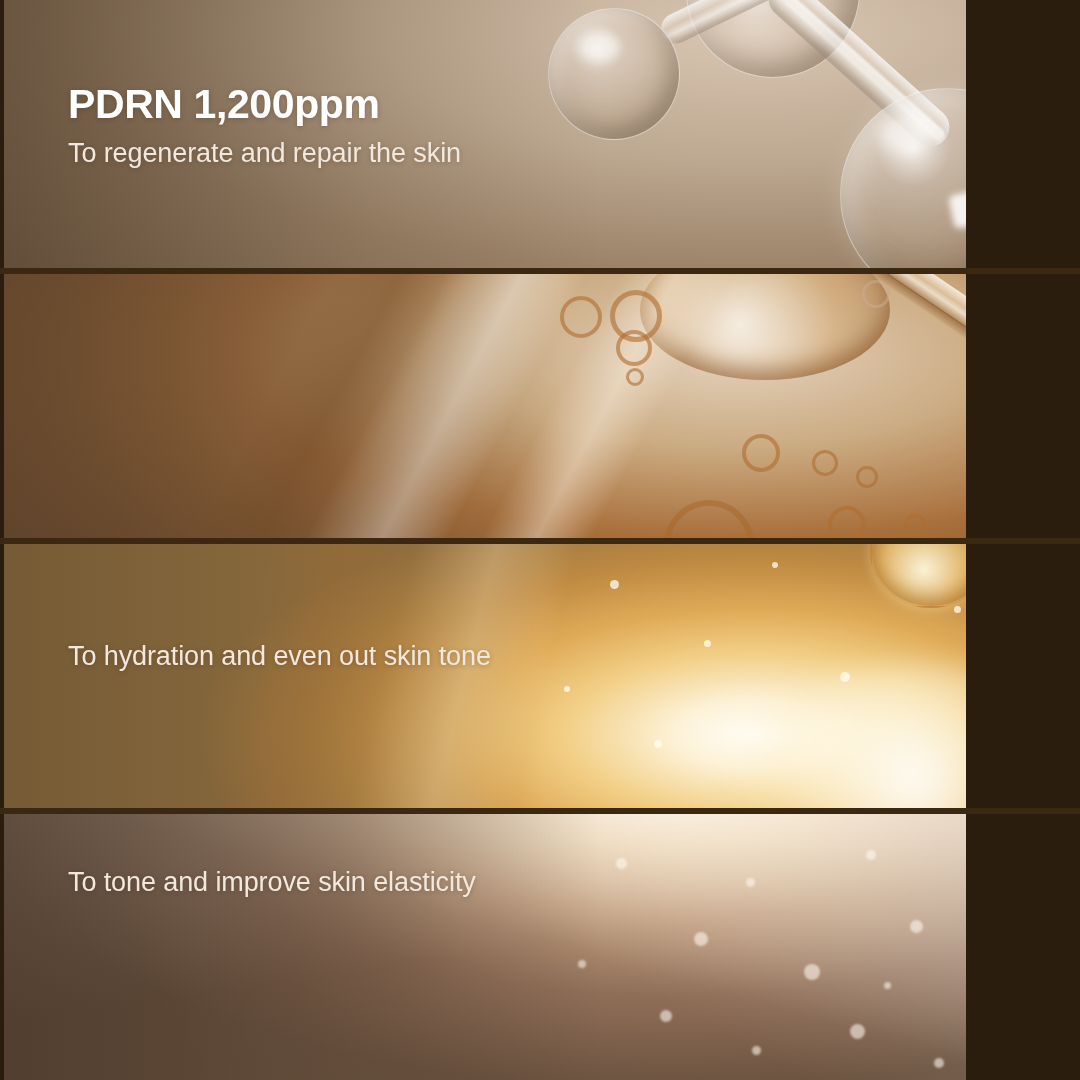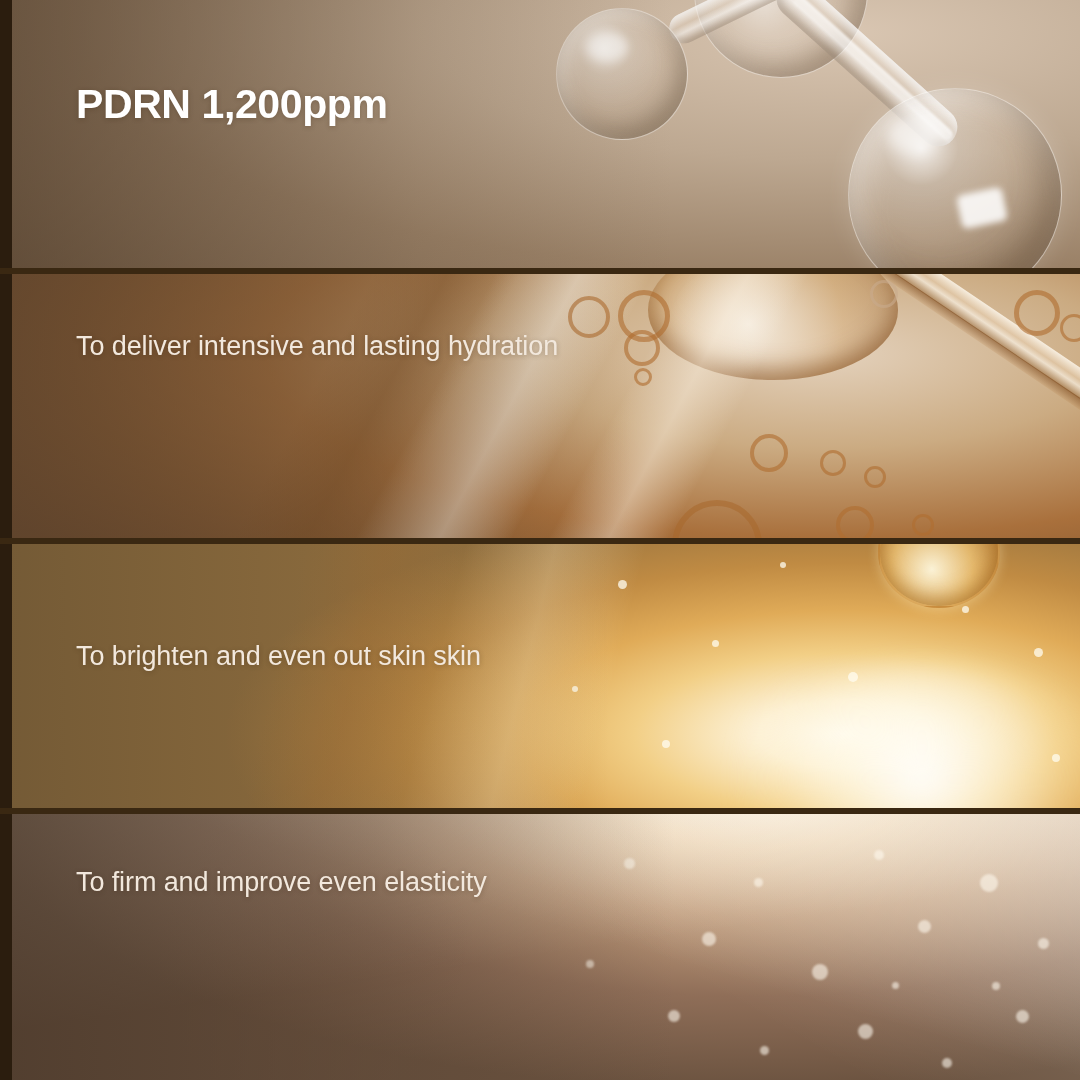--- a/index.html
+++ b/index.html
@@ -8,21 +8,21 @@
 
   .stage{
     position:relative;
     width:1080px;height:1080px;
     overflow:hidden;
     background:#2b1d0e;
   }
 
   .panel{
     position:absolute;
-    left:12px;width:1068px;
+    left:4px;width:962px;
     overflow:hidden;
   }
   .panel .bg{position:absolute;inset:0;}
   .panel .layer{position:absolute;inset:0;}
 
   .copy{
     position:absolute;
     left:64px;
     z-index:30;
     text-shadow:0 1px 5px rgba(60,40,20,.30);
@@ -265,20 +265,21 @@
       <div class="sphere s-top"></div>
       <div class="rod rod-a"></div>
       <div class="rod rod-b"></div>
       <div class="rod rod-c"></div>
       <div class="sphere s-mid"></div>
       <div class="sphere s-big"></div>
       <div class="layer vig"></div>
     </div>
     <div class="copy">
       <h2 class="title">PDRN 1,200ppm</h2>
+      <p class="subtitle">To regenerate and repair the skin</p>
     </div>
   </section>
 
   <div class="divider" style="top:268px"></div>
 
   <section class="panel" id="p2">
     <div class="bg">
       <div class="layer base"></div>
       <div class="blob"></div>
       <div class="rodx"></div>
@@ -293,21 +294,20 @@
       <div class="ring r7"></div>
       <div class="ring r8"></div>
       <div class="ring r9"></div>
       <div class="ring r10"></div>
       <div class="ring r11"></div>
       <div class="ring r12"></div>
       <div class="ring r13"></div>
       <div class="layer vig"></div>
     </div>
     <div class="copy">
-      <p class="subtitle">To deliver intensive and lasting hydration</p>
     </div>
   </section>
 
   <div class="divider" style="top:538px"></div>
 
   <section class="panel" id="p3">
     <div class="bg">
       <div class="layer base"></div>
       <div class="layer swirl"></div>
       <div class="glow"></div>
@@ -317,21 +317,21 @@
       <div class="spark k3"></div>
       <div class="spark k4"></div>
       <div class="spark k5"></div>
       <div class="spark k6"></div>
       <div class="spark k7"></div>
       <div class="spark k8"></div>
       <div class="spark k9"></div>
       <div class="layer vig"></div>
     </div>
     <div class="copy">
-      <p class="subtitle">To brighten and even out skin skin</p>
+      <p class="subtitle">To hydration and even out skin tone</p>
     </div>
   </section>
 
   <div class="divider" style="top:808px"></div>
 
   <section class="panel" id="p4">
     <div class="bg">
       <div class="layer base"></div>
       <div class="swoosh"></div>
       <div class="layer rays"></div>
@@ -347,17 +347,17 @@
       <div class="spark b10"></div>
       <div class="spark b11"></div>
       <div class="spark b12"></div>
       <div class="spark b13"></div>
       <div class="spark b14"></div>
       <div class="spark b15"></div>
       <div class="spark b16"></div>
       <div class="layer vig"></div>
     </div>
     <div class="copy">
-      <p class="subtitle">To firm and improve even elasticity</p>
+      <p class="subtitle">To tone and improve skin elasticity</p>
     </div>
   </section>
 
 </div>
 
 </body></html>

